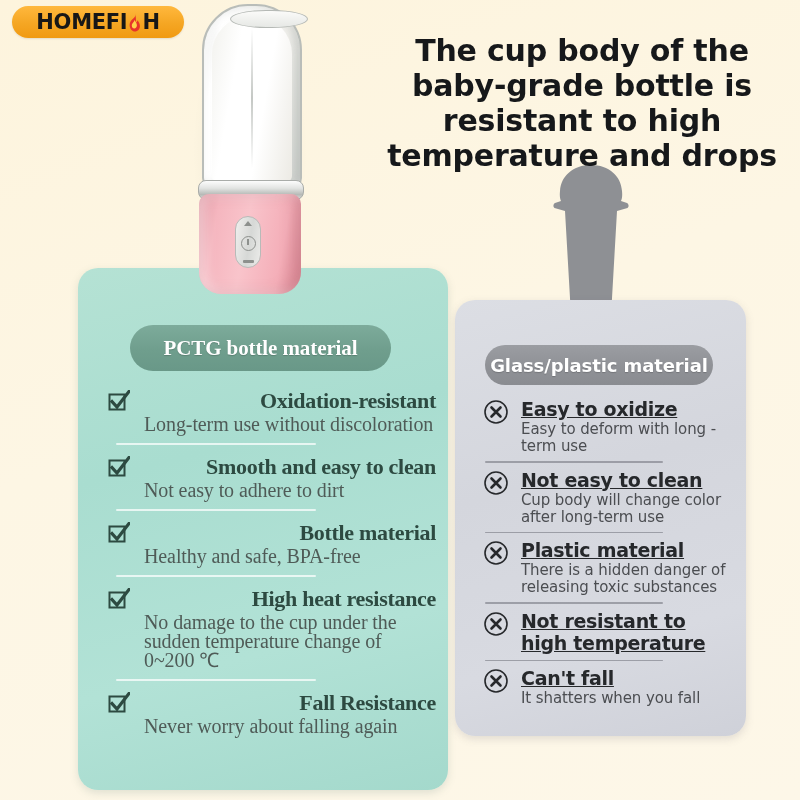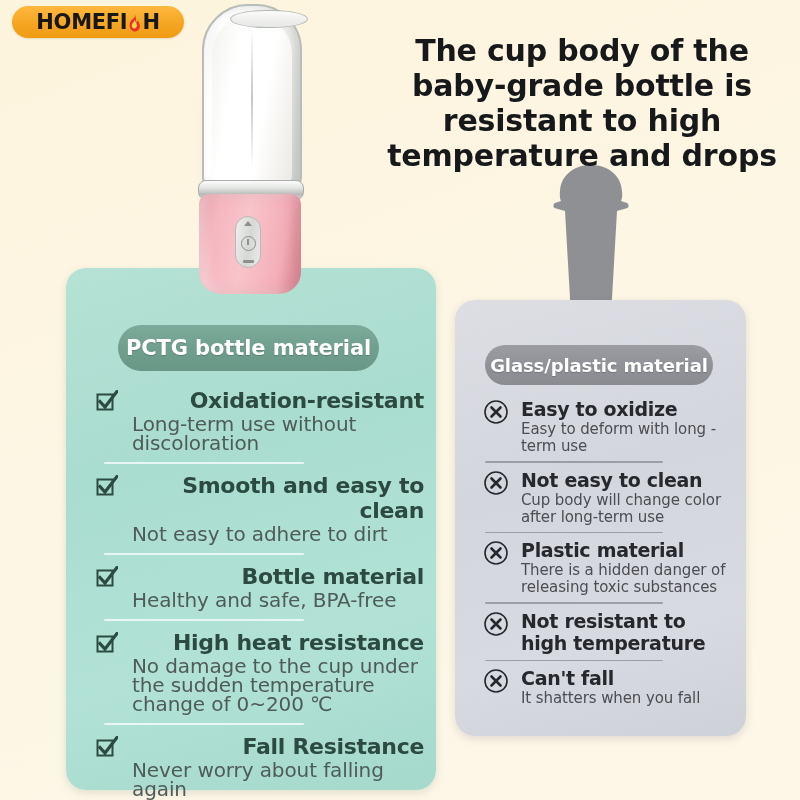--- a/index.html
+++ b/index.html
@@ -108,24 +108,25 @@
   .ghost{
     position:absolute;left:549px;top:163px;width:84px;height:175px;z-index:10;
   }
   .ghost svg{display:block;}
 
   
   .panel{
     position:absolute;border-radius:20px;box-sizing:border-box;
   }
   .panel-left{
-    left:66px;top:268px;width:370px;height:522px;
+    left:78px;top:268px;width:370px;height:522px;
     background:linear-gradient(165deg,#b5e2d4 0%,#a9ddd0 35%,#b2e2d6 70%,#a4d9cc 100%);
     box-shadow:0 3px 8px rgba(90,120,110,.18);
     z-index:15;
+    font-family:Liberation Serif, serif;
   }
   .panel-right{
     left:455px;top:300px;width:291px;height:436px;
     background:linear-gradient(165deg,#dcdee4 0%,#d4d6dd 40%,#d8dae1 75%,#cfd1d9 100%);
     box-shadow:0 3px 8px rgba(100,100,115,.18);
     z-index:12;
   }
 
   .badge{
     position:absolute;border-radius:26px;
@@ -168,20 +169,21 @@
     letter-spacing:-0.3px;
     text-align:right;
   }
   .s-left{
     font-size:20px;line-height:19px;color:#4f5b57;margin-top:2px;
     letter-spacing:-0.1px;
   }
   .t-right{
     font-weight:bold;font-size:19px;line-height:22px;color:#26282b;
     letter-spacing:-0.3px;
+    text-decoration:underline;
   }
   .s-right{
     font-size:15px;line-height:17px;color:#4b4d51;margin-top:1px;
     letter-spacing:-0.1px;
   }
 
   .div-left{
     height:2px;background:rgba(255,255,255,.72);
     width:200px;margin:9px 0 9px 10px;border-radius:1px;
   }

